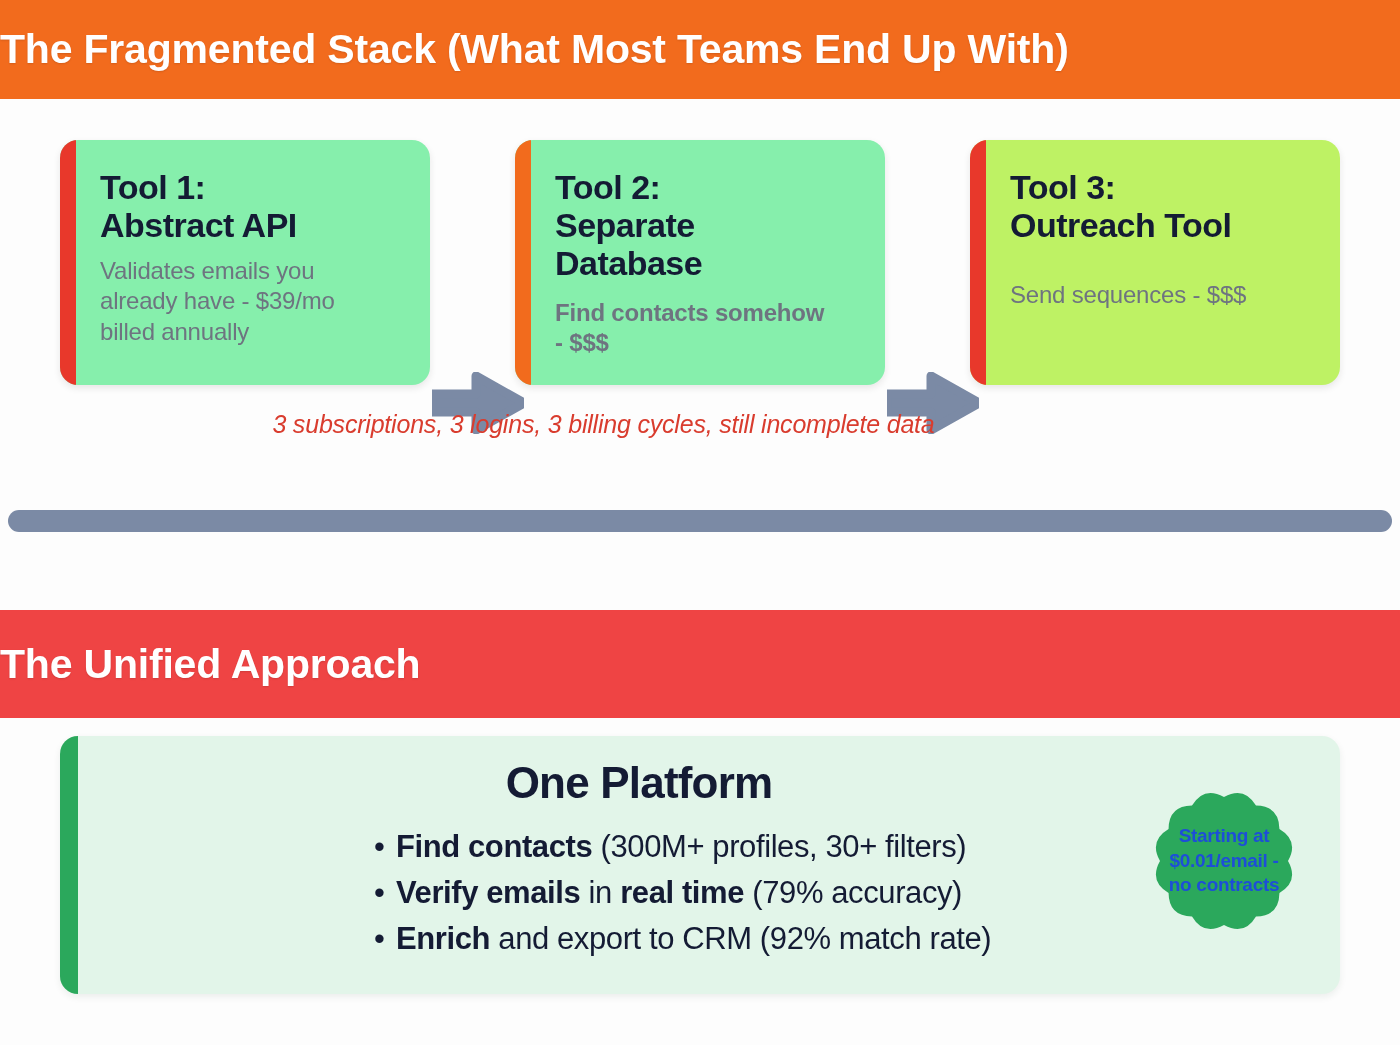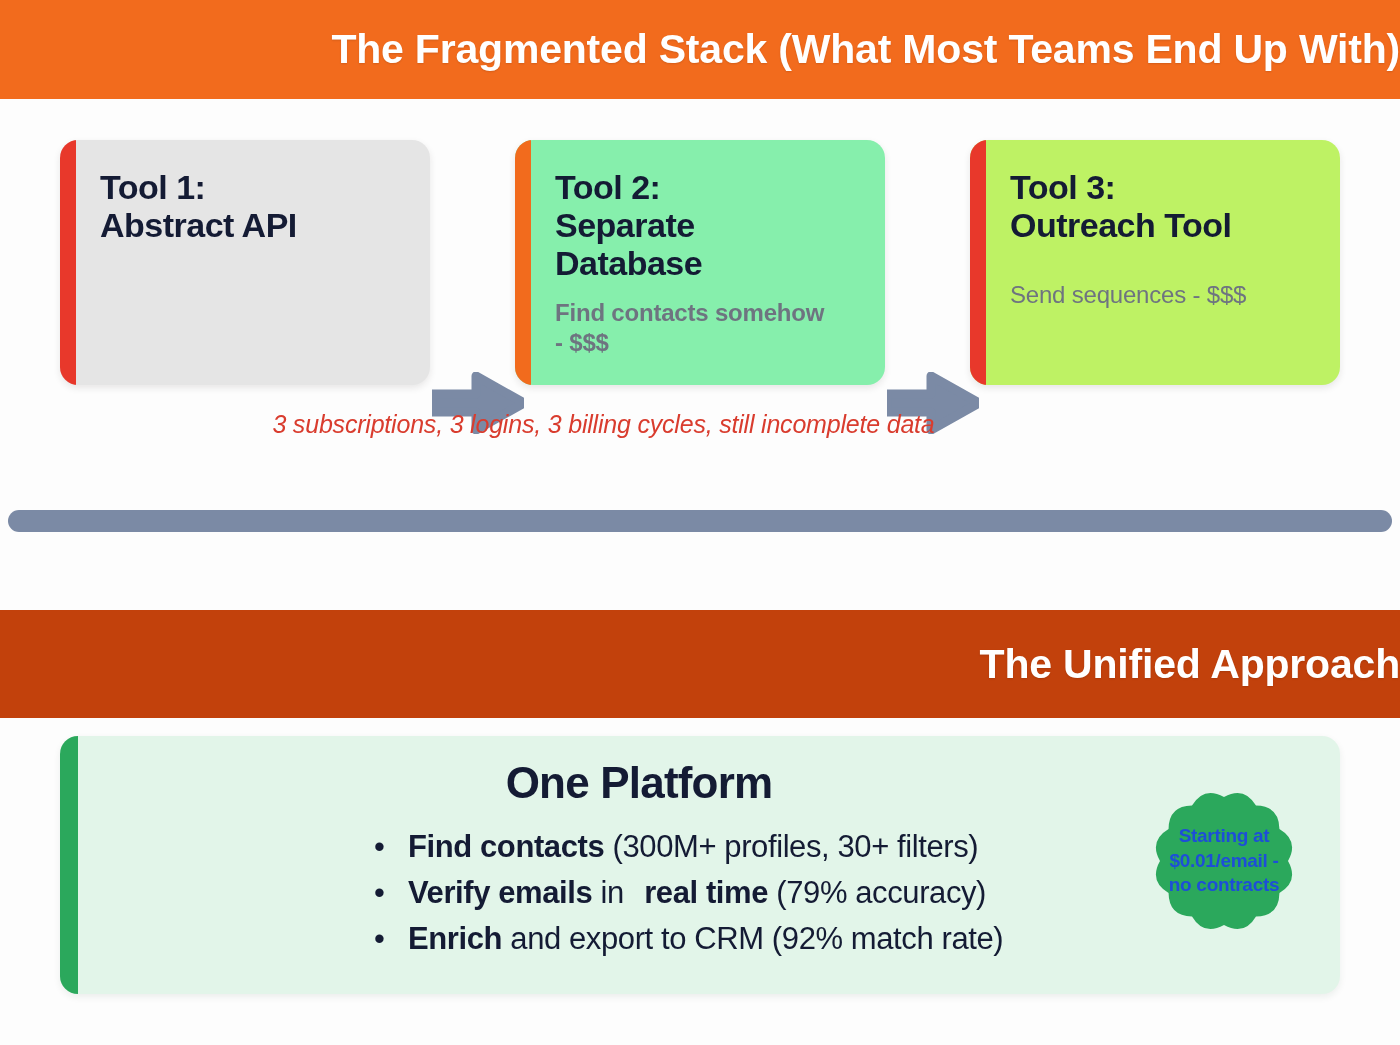--- a/index.html
+++ b/index.html
@@ -7,46 +7,46 @@
     width:1400px;height:1045px;
     background:#fdfdfd;
     font-family:"Liberation Sans", sans-serif;
     overflow:hidden;position:relative;
   }
   .stage{position:relative;width:1400px;height:1045px;}
 
   
   .banner{
     position:absolute;left:0;width:1400px;
-    display:flex;align-items:center;justify-content:flex-end;
+    display:flex;align-items:center;justify-content:flex-start;
     color:#ffffff;font-weight:bold;letter-spacing:-0.2px;
     text-shadow:0 1px 2px rgba(0,0,0,.13);
   }
   .banner-top{top:0;height:99px;background:#F26B1D;font-size:41px;}
-  .banner-bottom{top:610px;height:108px;background:#c2410c;font-size:41px;}
+  .banner-bottom{top:610px;height:108px;background:#ef4444;font-size:41px;}
 
   
   .cards{position:absolute;top:140px;left:0;width:1400px;height:245px;}
   .card{
     position:absolute;top:0;height:245px;
     border-radius:18px;overflow:hidden;
     box-shadow:0 3px 7px rgba(40,30,30,.10);
     display:flex;
   }
   .card .bar{width:16px;flex:0 0 16px;height:100%;}
   .card .body{flex:1;padding:28px 20px 0 24px;box-sizing:border-box;}
   .card h3{
     margin:0;font-size:34px;line-height:1.12;font-weight:bold;
     color:#141B34;letter-spacing:-0.5px;white-space:pre-line;
   }
   .card p{
     margin:12px 0 0 0;font-size:24px;line-height:1.26;
     color:#6E7480;letter-spacing:-0.2px;white-space:pre-line;
   }
-  .card.c1{left:60px;width:370px;background:#e5e5e5;}
+  .card.c1{left:60px;width:370px;background:#86efac;}
   .card.c1 .bar{background:#E8382B;}
   .card.c2{left:515px;width:370px;background:#86efac;}
   .card.c2 .bar{background:#F26B1D;}
   .card.c2 p{margin-top:16px;font-weight:bold;}
   .card.c3{left:970px;width:370px;background:#bef264;}
   .card.c3 .bar{background:#E8382B;}
   .card.c3 p{margin-top:36px;}
 
   
   .arrow{position:absolute;top:232px;width:92px;height:62px;}
@@ -87,21 +87,21 @@
     padding-right:150px;
   }
   .blist li{
     font-size:31px;line-height:1.48;color:#141B34;
     text-align:left;letter-spacing:-0.4px;
     padding-left:318px;position:relative;
   }
   .blist li .dot{
     position:absolute;left:296px;top:0;
   }
-  .blist li b{font-weight:bold;margin-left:12px;}
+  .blist li b{font-weight:bold;}
 
   
   .badge{
     position:absolute;top:45px;right:36px;width:160px;height:160px;
   }
   .badge .txt{
     position:absolute;left:0;top:0;width:160px;height:160px;
     display:flex;flex-direction:column;align-items:center;justify-content:center;
     color:#1d4ed8;font-weight:bold;font-size:19px;line-height:1.3;
     text-align:center;letter-spacing:-0.3px;
@@ -116,20 +116,23 @@
     <span>The Fragmented Stack (What Most Teams End Up With)</span>
   </div>
 
   <div class="cards">
 
     <div class="card c1">
       <div class="bar"></div>
       <div class="body">
         <h3>Tool 1:
 Abstract API</h3>
+        <p>Validates emails you
+already have - $39/mo
+billed annually</p>
       </div>
     </div>
 
     <div class="card c2">
       <div class="bar"></div>
       <div class="body">
         <h3>Tool 2:
 Separate
 Database</h3>
         <p>Find contacts somehow

